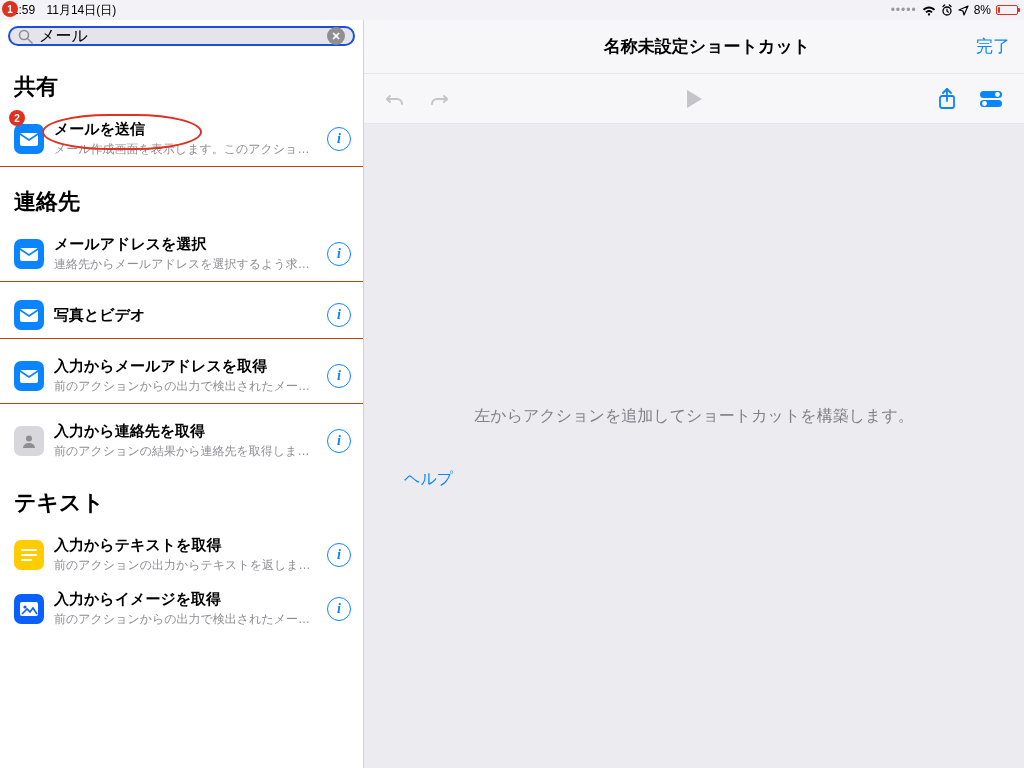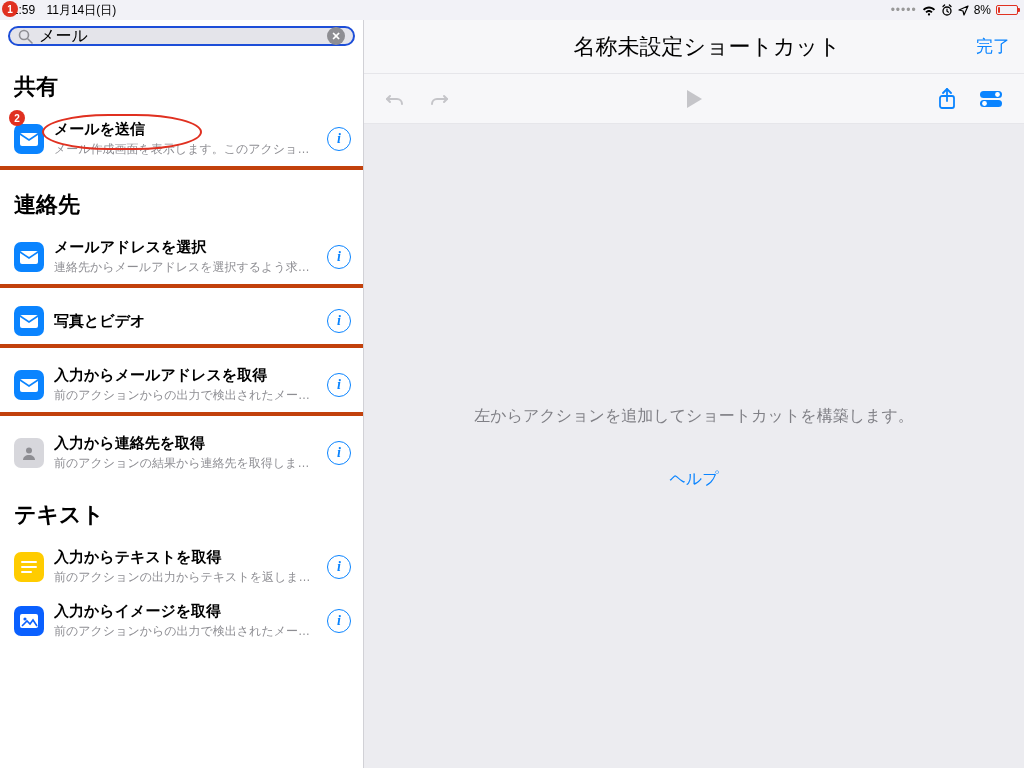--- a/index.html
+++ b/index.html
@@ -20,44 +20,44 @@
   .main { flex:1; background:#f7f7f9; display:flex; flex-direction:column; }
   
   .search-wrap { padding: 6px 8px; }
   .search-field { display:flex; align-items:center; height:20px; background:#e4e4ea; border-radius:10px; padding:0 8px; border:2px solid #1d4ed8; }
   .search-field .mag { color:#8e8e93; font-size:16px; margin-right:6px; }
   .search-field .txt { flex:1; font-size:16px; color:#000; }
   .search-field .clear { width:18px; height:18px; border-radius:50%; background:#8e8e93; color:#fff; display:flex; align-items:center; justify-content:center; font-size:11px; font-weight:700; }
   
   .section-title { font-size:22px; font-weight:700; padding: 20px 14px 10px; color:#000; }
   .action-row { display:flex; align-items:center; padding:8px 12px 8px 14px; gap:10px; background:#fff; }
-  .action-rows .action-row:not(:last-child) { border-bottom:4px solid #c2410c; }
+  .action-rows .action-row:not(:last-child) { border-bottom:1px solid #c2410c; }
   .action-icon { width:30px; height:30px; border-radius:7px; display:flex; align-items:center; justify-content:center; color:#fff; font-size:16px; flex-shrink:0; }
   .icon-blue { background:#0a84ff; }
   .icon-grey { background:#d7d7dc; color:#8e8e93; }
   .icon-yellow { background:#ffcc00; }
   .icon-imageblue { background:#0a60ff; }
   .action-text { flex:1; min-width:0; }
   .action-title { font-size:15px; font-weight:600; color:#000; white-space:nowrap; overflow:hidden; text-overflow:ellipsis; }
   .action-sub { font-size:12px; color:#8e8e93; white-space:nowrap; overflow:hidden; text-overflow:ellipsis; margin-top:2px; }
   .info-btn { width:24px; height:24px; border:1.5px solid #0a84ff; border-radius:50%; color:#0a84ff; display:flex; align-items:center; justify-content:center; font-family:serif; font-style:italic; font-weight:700; font-size:14px; flex-shrink:0; }
   .annot-ring { position:absolute; border:2px solid #e03020; border-radius:50%/60%; pointer-events:none; }
   .group-gap { height:10px; background:#fff; }
   .sidebar-scroll { overflow:hidden; }
   
   .main-header { height:54px; display:flex; align-items:center; padding:0 14px; border-bottom:1px solid #e6e6ea; background:#f7f7f9; }
-  .main-title { flex:1; text-align:center; font-size:22px; font-weight:400; color:#000; }
+  .main-title { flex:1; text-align:center; font-size:17px; font-weight:700; color:#000; }
   .done-btn { color:#0a84ff; font-size:17px; font-weight:400; }
   .toolbar { height:50px; display:flex; align-items:center; padding:0 20px; gap:22px; border-bottom:1px solid #e6e6ea; }
   .tb-btn { color:#b9b9be; font-size:20px; }
   .tb-spacer { flex:1; display:flex; justify-content:center; }
   .play { color:#c5c5c9; font-size:26px; }
   .share { color:#0a84ff; font-size:22px; }
   .toggle { width:26px; height:22px; color:#0a84ff; font-size:20px; display:flex; align-items:center; justify-content:center; }
-  .canvas { flex:1; background:#ececf0; display:flex; flex-direction:column; align-items:center; justify-content:center; padding:0 40px; gap:40px; }
+  .canvas { flex:1; background:#ececf0; display:flex; flex-direction:column; justify-content:center; padding:0 40px; gap:40px; }
   .canvas-msg { color:#808086; font-size:16px; text-align:center; line-height:1.7; }
   .help-link { color:#0a84ff; font-size:16px; }
   
   svg { display:block; }
 </style>
 </head>
 <body>
 
 <div class="status-bar">
   <div class="status-left">

